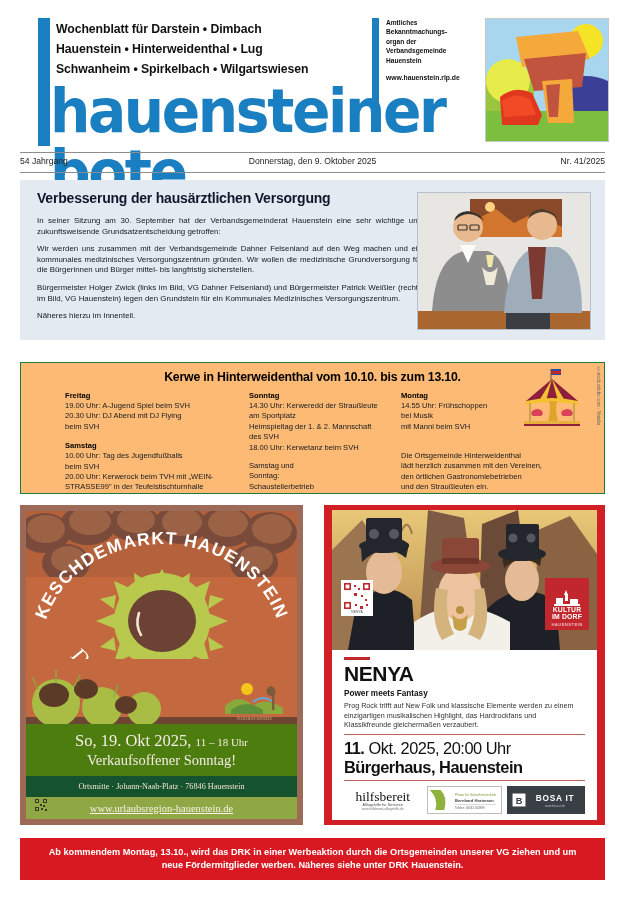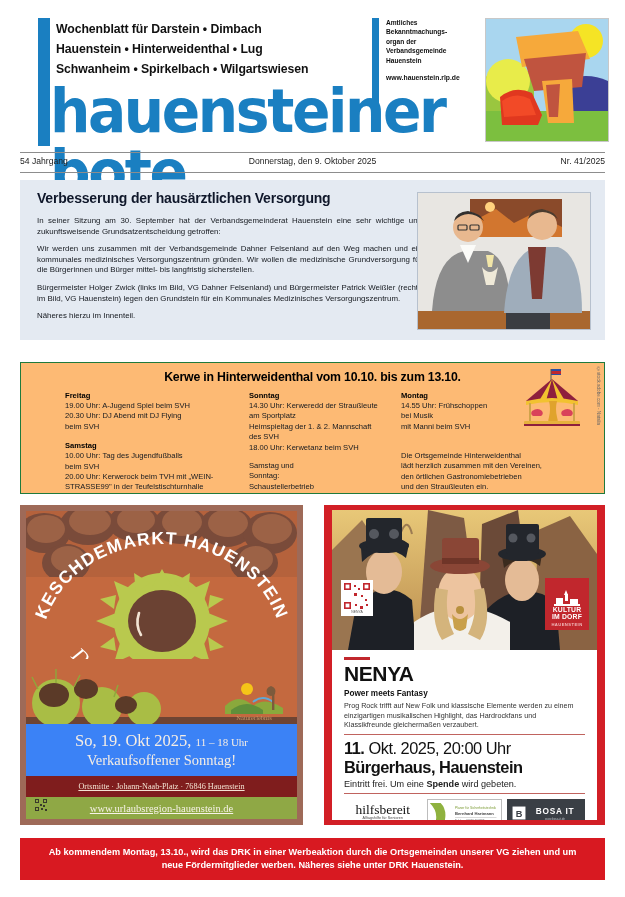--- a/index.html
+++ b/index.html
@@ -71,28 +71,28 @@
   .ad-left{position:absolute;left:20px;top:505px;width:283px;height:320px;background:#9e6a58;box-sizing:border-box;padding:6px;}
   .ad-left-in{position:relative;width:100%;height:100%;overflow:hidden;background:#c4693f;}
   .ad-right{position:absolute;left:324px;top:505px;width:281px;height:320px;background:#d21f26;box-sizing:border-box;padding:5px 8px;}
   .ad-right-in{position:relative;width:100%;height:100%;background:#fff;overflow:hidden;}
 
   
   .kesch-photo{position:absolute;left:0;top:0;width:100%;height:50%;overflow:hidden;}
   .kesch-arc{position:absolute;left:0;top:4px;width:100%;height:120px;}
   .kesch-sun{position:absolute;left:50%;top:58px;transform:translateX(-50%);}
   .kesch-mid{position:absolute;left:0;top:48%;width:100%;height:22%;overflow:hidden;}
-  .kesch-date{position:absolute;left:0;right:0;top:69%;height:17%;background:#3b82f6;
+  .kesch-date{position:absolute;left:0;right:0;top:69%;height:17%;background:#4d7c0f;
     display:flex;flex-direction:column;align-items:center;justify-content:center;}
   .kesch-date .l1{font-family:"Liberation Serif", serif;color:#f5ede4;font-size:16.5px;white-space:nowrap;}
   .kesch-date .l1 small{font-size:11px;}
   .kesch-date .l2{font-family:"Liberation Serif", serif;color:#f5ede4;font-size:14.5px;margin-top:1px;white-space:nowrap;}
-  .kesch-addr{position:absolute;left:0;right:0;top:86%;height:7%;background:#7f1d1d;
+  .kesch-addr{position:absolute;left:0;right:0;top:86%;height:7%;background:#14532d;
     display:flex;align-items:center;justify-content:center;
-    font-family:"Liberation Serif", serif;color:#f3e3d2;font-size:8.2px;white-space:nowrap;text-decoration:underline;}
+    font-family:"Liberation Serif", serif;color:#f3e3d2;font-size:8.2px;white-space:nowrap;}
   .kesch-url{position:absolute;left:0;right:0;top:93%;bottom:0;background:#8fa845;
     display:flex;align-items:center;justify-content:center;
     font-family:"Liberation Serif", serif;color:#f7f3e8;font-size:10.5px;white-space:nowrap;text-decoration:underline;}
   .kesch-qr{position:absolute;left:8px;top:1px;width:14px;height:14px;}
   .natur-logo{position:absolute;right:12px;top:55%;width:62px;height:40px;}
 
   
   .nen-photo{position:absolute;left:0;top:0;width:100%;height:140px;overflow:hidden;background:#cbb27f;}
   .nen-kid{position:absolute;right:8px;top:68px;width:44px;height:52px;background:#c1272d;
     display:flex;flex-direction:column;align-items:center;justify-content:flex-end;padding-bottom:3px;box-sizing:border-box;}
@@ -502,23 +502,20 @@
       <div class="nen-body">
         <div class="nen-dash"></div>
         <div class="nen-title">NENYA</div>
         <div class="nen-sub">Power meets Fantasy</div>
         <div class="nen-desc">Prog Rock trifft auf New Folk und klassische Elemente werden zu einem einzigartigen musikalischen Highlight, das Hardrockfans und Klassikfreunde gleichermaßen verzaubert.</div>
         <div class="nen-hr"></div>
         <div class="nen-when">
           <span>11.</span><span class="thin"> Okt. 2025, 20:00 Uhr</span><br>
           <span>Bürgerhaus, Hauenstein</span>
         </div>
-        <div class="nen-free">
-          <span>Eintritt frei. Um eine </span><b>Spende</b><span> wird gebeten.</span>
-        </div>
         <div class="nen-hr2"></div>
 
         <div class="nen-spon">
           <div class="sp sp1">
             <div class="s1a">hilfsbereit</div>
             <div class="s1b">Alltagshilfe für Senioren</div>
             <div class="s1c">www.hilfsbereit-alltagshilfe.de</div>
           </div>
           <div class="sp sp2">
             <svg width="82" height="26" viewBox="0 0 82 26">

